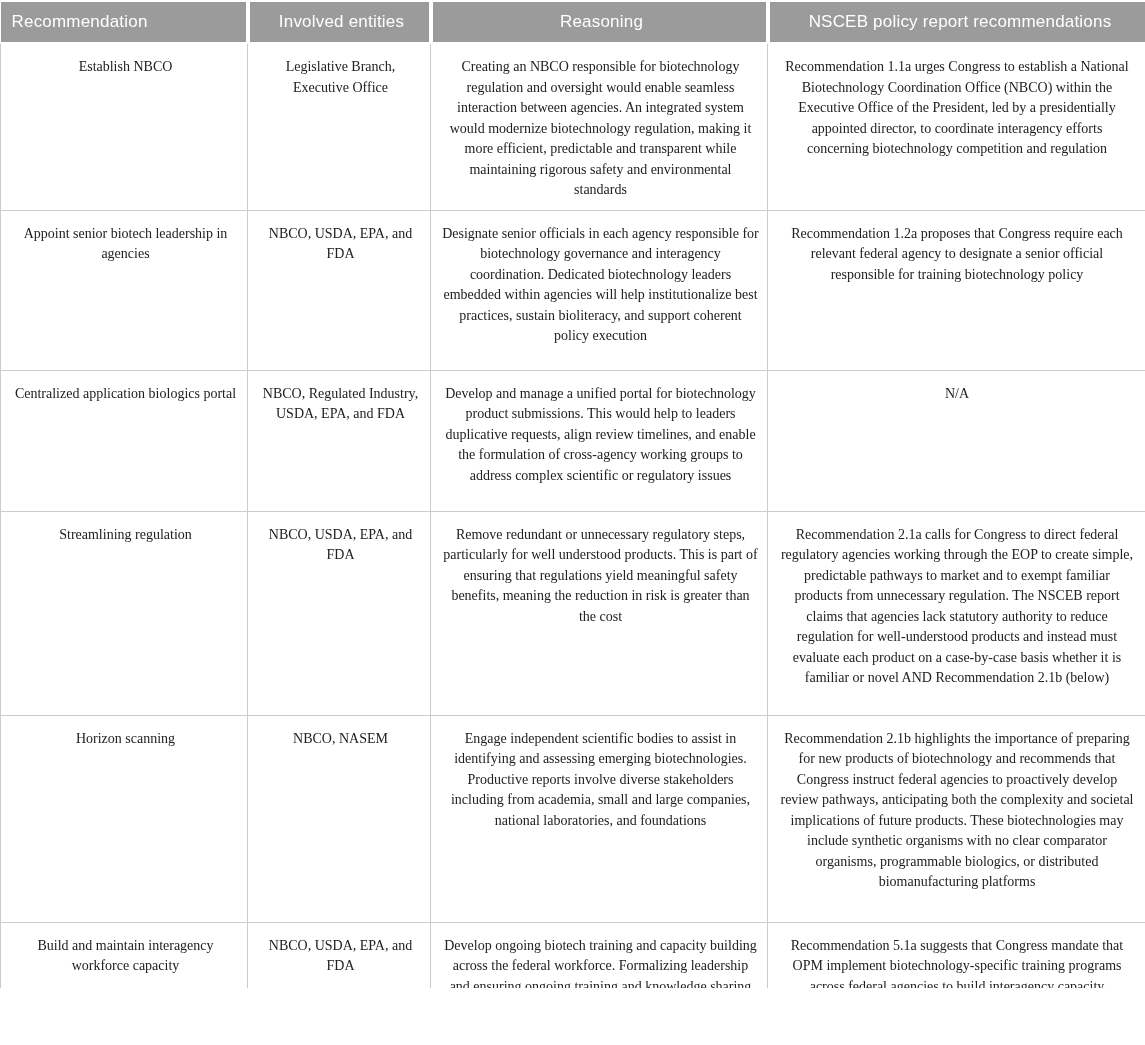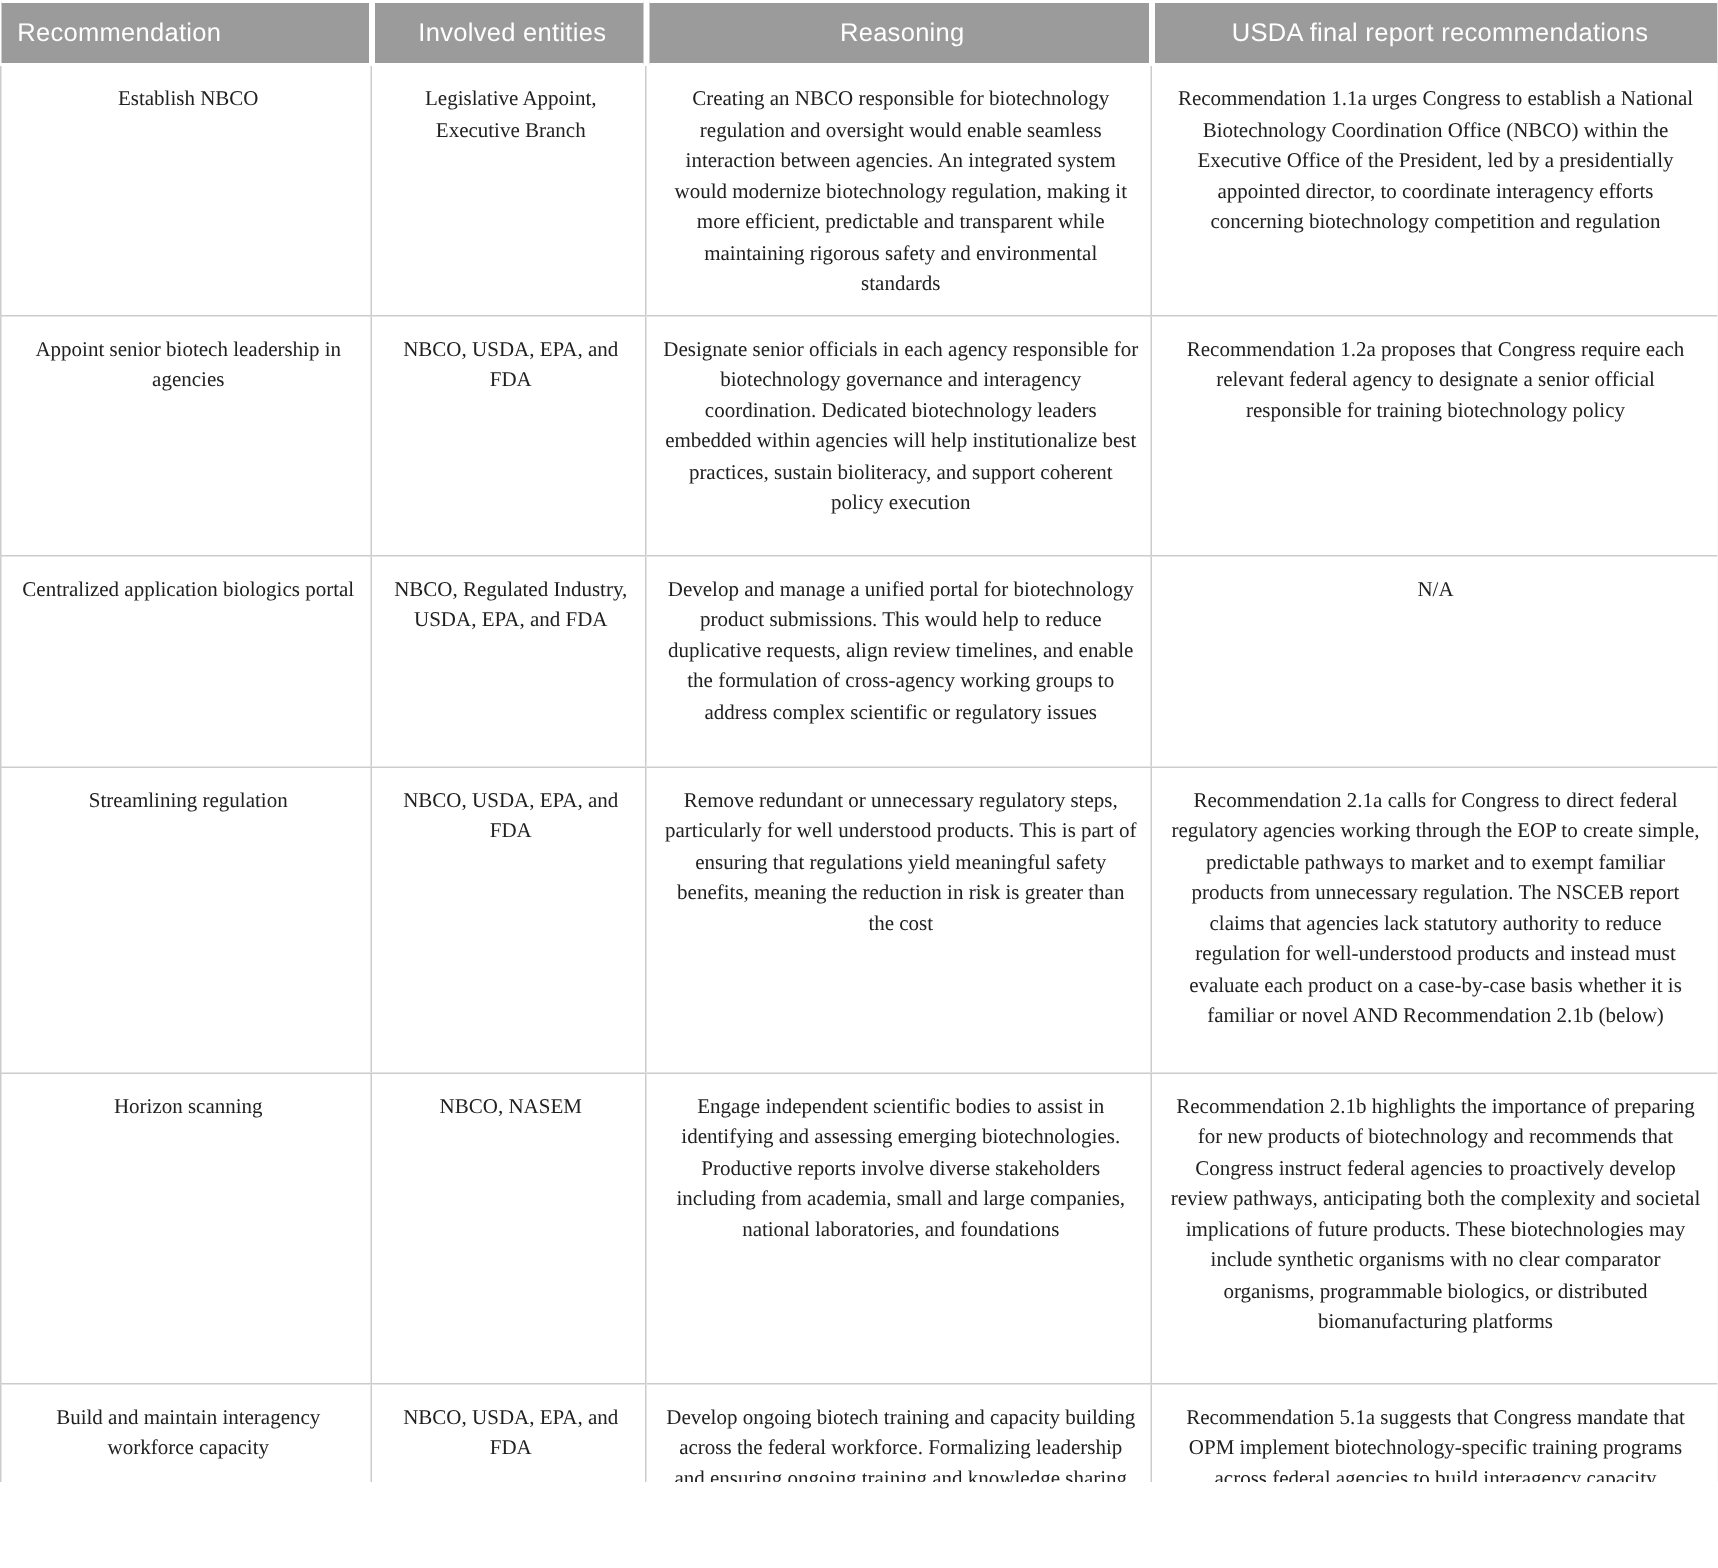--- a/index.html
+++ b/index.html
@@ -76,40 +76,40 @@
       <col style="width:247px">
       <col style="width:183px">
       <col style="width:337px">
       <col style="width:378px">
     </colgroup>
     <thead>
       <tr>
         <th>Recommendation</th>
         <th>Involved entities</th>
         <th>Reasoning</th>
-        <th>USDA final report recommendations</th>
+        <th>NSCEB policy report recommendations</th>
       </tr>
     </thead>
     <tbody>
       <tr>
         <td>Establish NBCO</td>
-        <td>Legislative Appoint, Executive Branch</td>
+        <td>Legislative Branch, Executive Office</td>
         <td>Creating an NBCO responsible for biotechnology regulation and oversight would enable seamless interaction between agencies. An integrated system would modernize biotechnology regulation, making it more efficient, predictable and transparent while maintaining rigorous safety and environmental standards</td>
         <td>Recommendation 1.1a urges Congress to establish a National Biotechnology Coordination Office (NBCO) within the Executive Office of the President, led by a presidentially appointed director, to coordinate interagency efforts concerning biotechnology competition and regulation</td>
       </tr>
       <tr>
         <td>Appoint senior biotech leadership in agencies</td>
         <td>NBCO, USDA, EPA, and FDA</td>
         <td>Designate senior officials in each agency responsible for biotechnology governance and interagency coordination. Dedicated biotechnology leaders embedded within agencies will help institutionalize best practices, sustain bioliteracy, and support coherent policy execution</td>
         <td>Recommendation 1.2a proposes that Congress require each relevant federal agency to designate a senior official responsible for training biotechnology policy</td>
       </tr>
       <tr>
         <td>Centralized application biologics portal</td>
         <td>NBCO, Regulated Industry, USDA, EPA, and FDA</td>
-        <td>Develop and manage a unified portal for biotechnology product submissions. This would help to reduce duplicative requests, align review timelines, and enable the formulation of cross-agency working groups to address complex scientific or regulatory issues</td>
+        <td>Develop and manage a unified portal for biotechnology product submissions. This would help to leaders duplicative requests, align review timelines, and enable the formulation of cross-agency working groups to address complex scientific or regulatory issues</td>
         <td>N/A</td>
       </tr>
       <tr>
         <td>Streamlining regulation</td>
         <td>NBCO, USDA, EPA, and FDA</td>
         <td>Remove redundant or unnecessary regulatory steps, particularly for well understood products. This is part of ensuring that regulations yield meaningful safety benefits, meaning the reduction in risk is greater than the cost</td>
         <td>Recommendation 2.1a calls for Congress to direct federal regulatory agencies working through the EOP to create simple, predictable pathways to market and to exempt familiar products from unnecessary regulation. The NSCEB report claims that agencies lack statutory authority to reduce regulation for well-understood products and instead must evaluate each product on a case-by-case basis whether it is familiar or novel AND Recommendation 2.1b (below)</td>
       </tr>
       <tr>
         <td>Horizon scanning</td>

